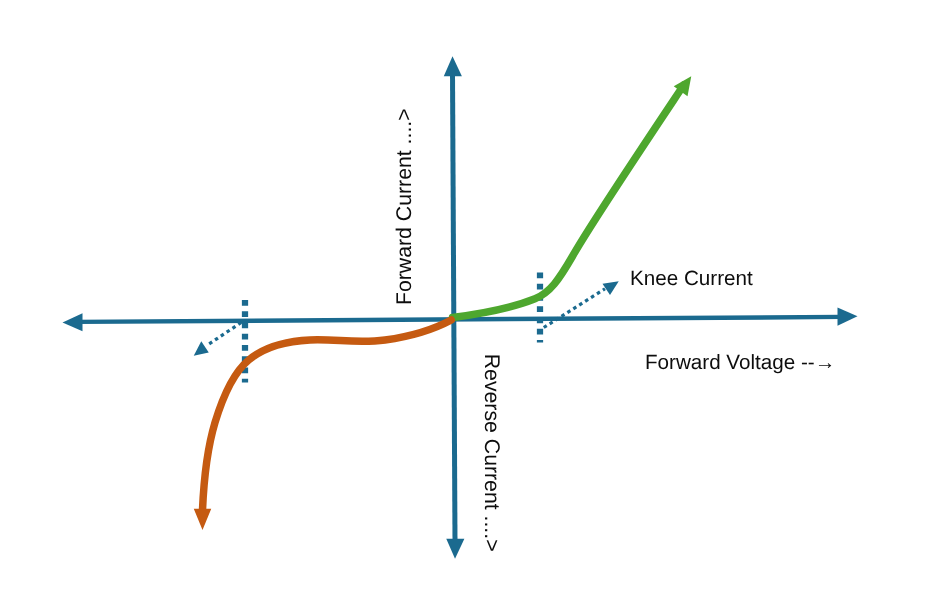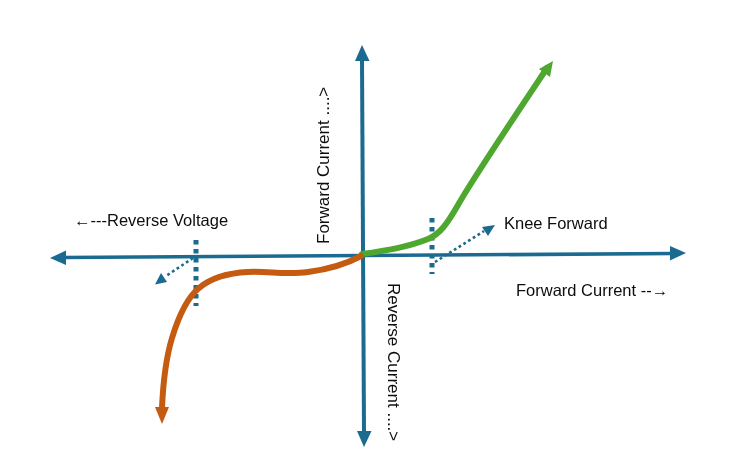--- a/index.html
+++ b/index.html
@@ -61,24 +61,23 @@
     <line x1="193" y1="258" x2="166" y2="276" stroke-width="2.6" stroke-dasharray="2.8 2.8" stroke="#1B6A8F"></line>
     <polygon points="155,284.5 167,282 161,273" fill="#1B6A8F"></polygon>
 
     <path d="M 362 254 C 385 251 408 247 428 239 C 440 234 447 224 458 205 C 472 180 521 107 547 68" fill="none" stroke-width="6" stroke-linecap="round" stroke="#4EA72E"></path>
     <polygon points="553,61 550,77 539,69" fill="#4EA72E"></polygon>
 
     <path d="M 361 256 C 348 263 330 269 308 272 C 286 275 268 271 248 272 C 228 273 212 277 199 288 C 188 297 179 315 172 338 C 166 358 163 385 162 408" fill="none" stroke-width="6" stroke-linecap="round" stroke="#C55A11"></path>
     <polygon points="162,424 155,407 169,407" fill="#C55A11"></polygon>
   </svg>
 
-  <div class="lbl" style="left:74px;top:210px;">←---Reverse Voltage</div>
 
-  <div class="lbl" style="left:504px;top:213px;">Knee Forward</div>
+  <div class="lbl" style="left:504px;top:213px;">Knee Current</div>
 
-  <div class="lbl" style="left:516px;top:280px;">Forward Current --→</div>
+  <div class="lbl" style="left:516px;top:280px;">Forward Voltage --→</div>
 
 
   <div class="rot" id="forward-current-label">Forward Current ....&gt;</div>
 
   <div class="rot" id="reverse-current-label">Reverse Current ....&gt;</div>
 
 </div>
 
 </body></html>

